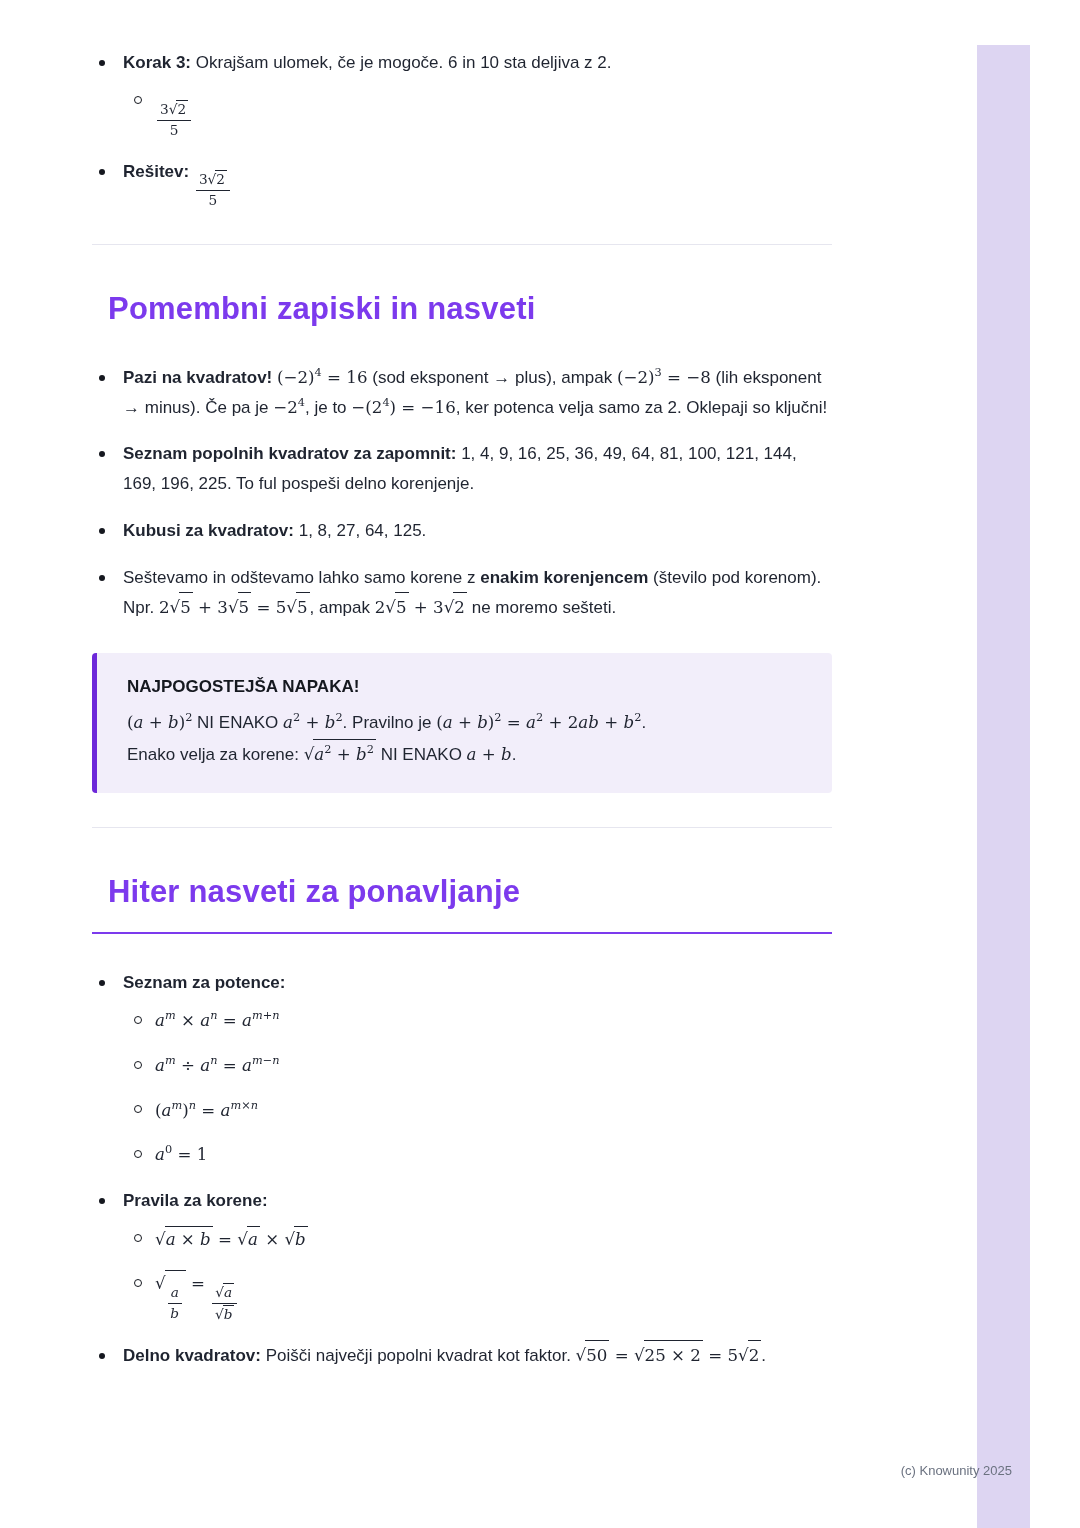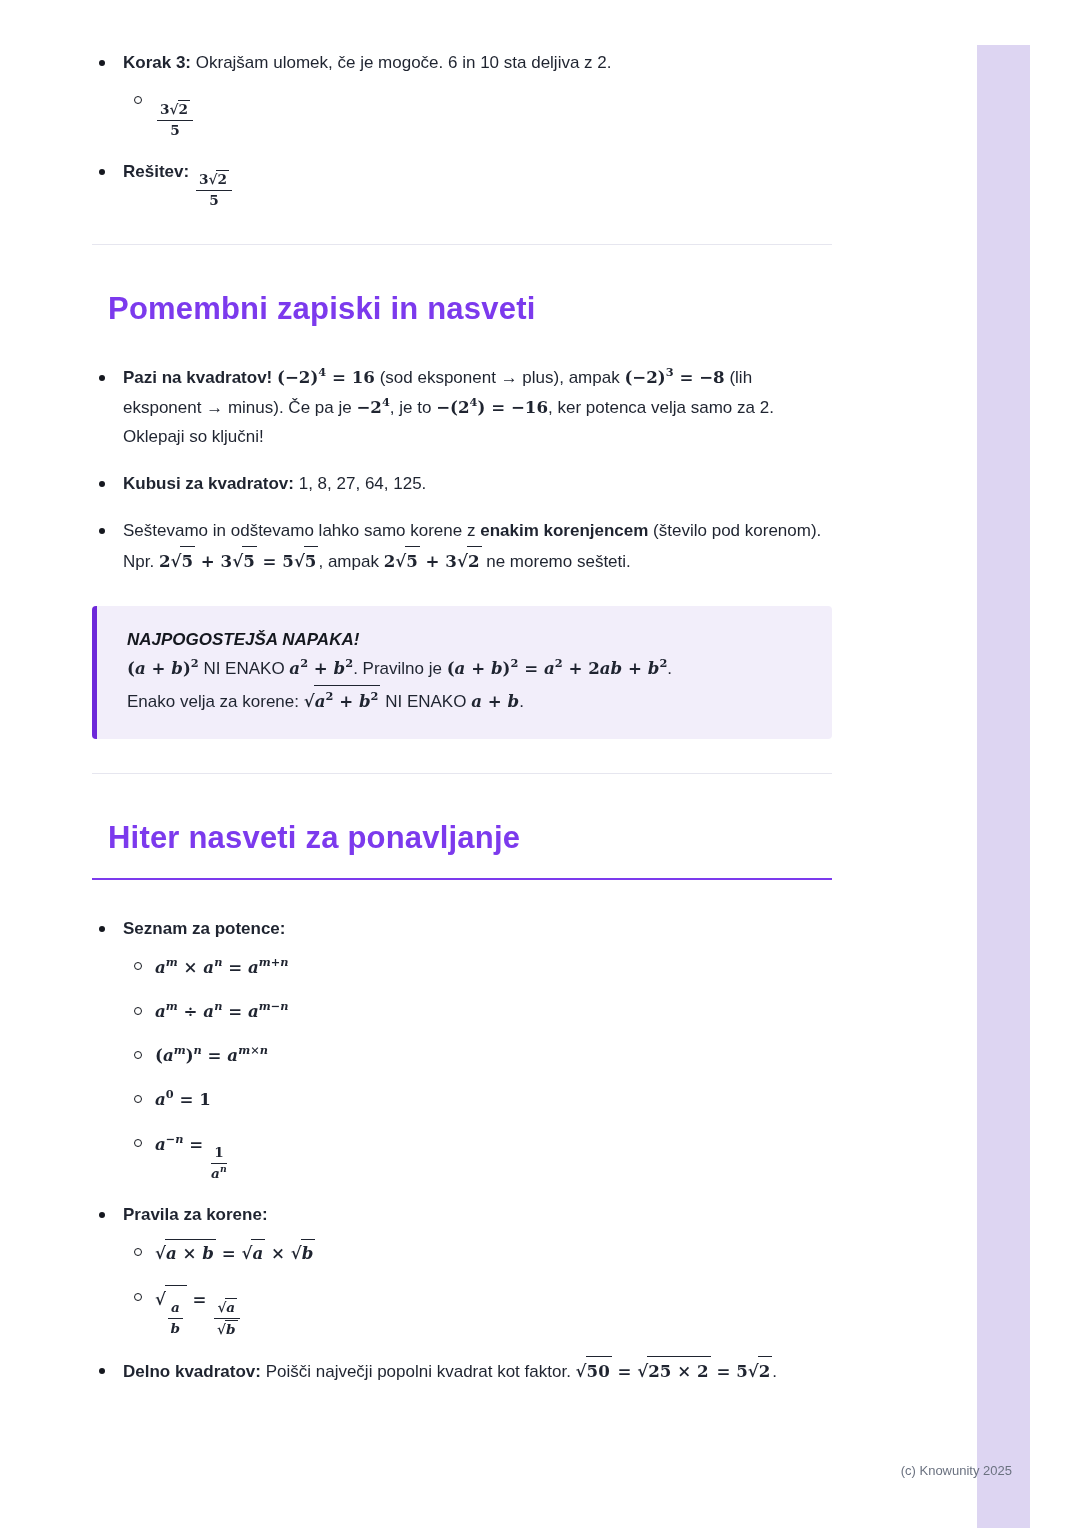--- a/index.html
+++ b/index.html
@@ -50,21 +50,21 @@
     content:"";
     position:absolute;
     left:7px; top:0.5em;
     width:6px; height:6px;
     border-radius:50%;
     border:1.6px solid #15181f;
     background:transparent;
   }
   strong { font-weight:700;margin-top:44px; }
   
-  .m { font-family:"DejaVu Serif", serif; font-size:0.98em;font-weight:bold; }
+  .m { font-family:"DejaVu Serif", serif; font-size:0.98em; }
   .m i { font-style:italic; }
   sup { font-size:0.68em; line-height:0; vertical-align:super; }
   .sq { white-space:nowrap; }
   .sq > .v {
     display:inline-block;
     border-top:1.3px solid currentColor;
     padding:0 2px 0 1px;
     margin-left:-1px;
   }
   .fr {
@@ -99,21 +99,21 @@
     margin:-14px 0 34px;
   }
   
   .callout {
     background:var(--callout_bg, #f2eefa);
     border-left:5px solid var(--callout_border, #6d28d9);
     border-radius:4px;
     padding:24px 30px 22px;
     margin:30px 0 10px;
   }
-  .callout h3 { font-size:17px; font-weight:700; margin-bottom:3px; color:#15181f;font-style:italic; }
+  .callout h3 { font-size:17px; font-weight:700; margin-bottom:10px; color:#15181f; }
   .callout p { line-height:1.85; }
   .copyright {
     position:absolute;
     right:68px; bottom:50px;
     font-size:13px;
     color:var(--muted, #6b7280);
     z-index:2;
   }
 </style>
 </head>
@@ -135,20 +135,21 @@
               <span class="d">5</span>
             </span></span></span></li>
     </ul>
 
   <hr class="divider">
 
   <h1>Pomembni zapiski in nasveti</h1>
 
   <ul class="main">
       <li><span><strong>Pazi na kvadratov!</strong> <span class="m">(−2)<sup>4</sup> = 16</span> (sod eksponent → plus), ampak <span class="m">(−2)<sup>3</sup> = −8</span> (lih eksponent → minus). Če pa je <span class="m">−2<sup>4</sup></span>, je to <span class="m">−(2<sup>4</sup>) = −16</span>, ker potenca velja samo za 2. Oklepaji so ključni!</span></li>
+      <li><span><strong>Seznam popolnih kvadratov za zapomnit:</strong> 1, 4, 9, 16, 25, 36, 49, 64, 81, 100, 121, 144, 169, 196, 225. To ful pospeši delno korenjenje.</span></li>
       <li><span><strong>Kubusi za kvadratov:</strong> 1, 8, 27, 64, 125.</span></li>
       <li><span>Seštevamo in odštevamo lahko samo korene z <strong>enakim korenjencem</strong> (število pod korenom). Npr. <span class="m">2<span class="sq">√<span class="v">5</span></span> + 3<span class="sq">√<span class="v">5</span></span> = 5<span class="sq">√<span class="v">5</span></span></span>, ampak <span class="m">2<span class="sq">√<span class="v">5</span></span> + 3<span class="sq">√<span class="v">2</span></span></span> ne moremo sešteti.</span></li>
     </ul>
 
   <aside class="callout">
     <h3>NAJPOGOSTEJŠA NAPAKA!</h3>
     <p><span class="m">(<i>a</i> + <i>b</i>)<sup>2</sup></span> NI ENAKO <span class="m"><i>a</i><sup>2</sup> + <i>b</i><sup>2</sup></span>. Pravilno je <span class="m">(<i>a</i> + <i>b</i>)<sup>2</sup> = <i>a</i><sup>2</sup> + 2<i>ab</i> + <i>b</i><sup>2</sup></span>.</p>
     <p>Enako velja za korene: <span class="m"><span class="sq">√<span class="v"><i>a</i><sup>2</sup> + <i>b</i><sup>2</sup></span></span></span> NI ENAKO <span class="m"><i>a</i> + <i>b</i></span>.</p>
   </aside>
 
@@ -156,24 +157,20 @@
 
   <h1>Hiter nasveti za ponavljanje</h1>
   <div class="accent-rule"></div>
 
   <ul class="main">
       <li><span><strong>Seznam za potence:</strong></span><ul class="sub">
           <li><span class="m"><i>a</i><sup><i>m</i></sup> × <i>a</i><sup><i>n</i></sup> = <i>a</i><sup><i>m</i>+<i>n</i></sup></span></li>
           <li><span class="m"><i>a</i><sup><i>m</i></sup> ÷ <i>a</i><sup><i>n</i></sup> = <i>a</i><sup><i>m</i>−<i>n</i></sup></span></li>
           <li><span class="m">(<i>a</i><sup><i>m</i></sup>)<sup><i>n</i></sup> = <i>a</i><sup><i>m</i>×<i>n</i></sup></span></li>
           <li><span class="m"><i>a</i><sup>0</sup> = 1</span></li>
-          <li><span class="m"><i>a</i><sup>−<i>n</i></sup> = <span class="fr">
-                <span class="n">1</span>
-                <span class="d"><i>a</i><sup><i>n</i></sup></span>
-              </span></span></li>
         </ul></li>
       <li><span><strong>Pravila za korene:</strong></span><ul class="sub">
           <li><span class="m"><span class="sq">√<span class="v"><i>a</i> × <i>b</i></span></span> = <span class="sq">√<span class="v"><i>a</i></span></span> × <span class="sq">√<span class="v"><i>b</i></span></span></span></li>
           <li><span class="m"><span class="sq">√<span class="v"><span class="fr">
                     <span class="n"><i>a</i></span>
                     <span class="d"><i>b</i></span>
                   </span></span></span> = <span class="fr">
                 <span class="n"><span class="sq">√<span class="v"><i>a</i></span></span></span>
                 <span class="d"><span class="sq">√<span class="v"><i>b</i></span></span></span>
               </span></span></li>

